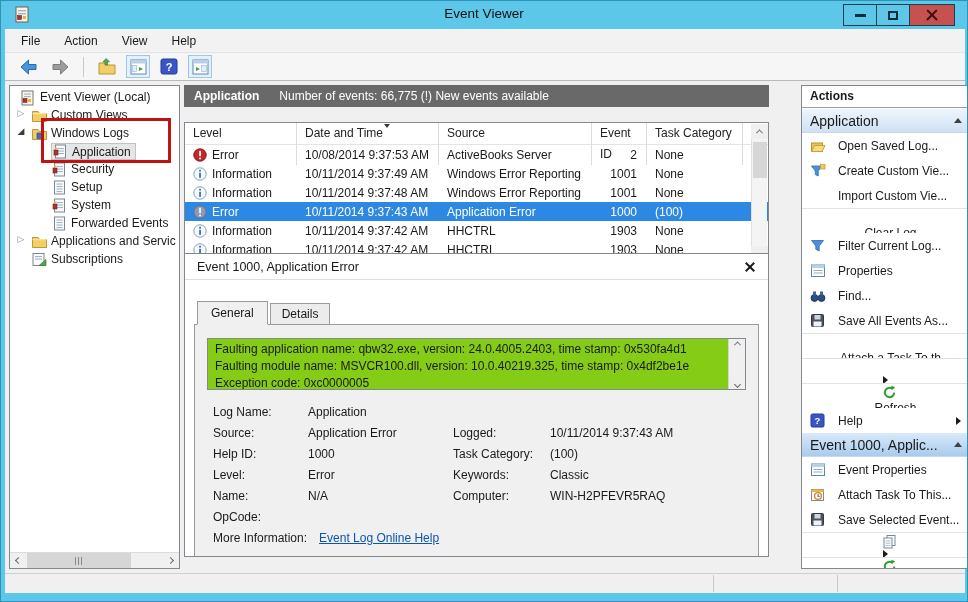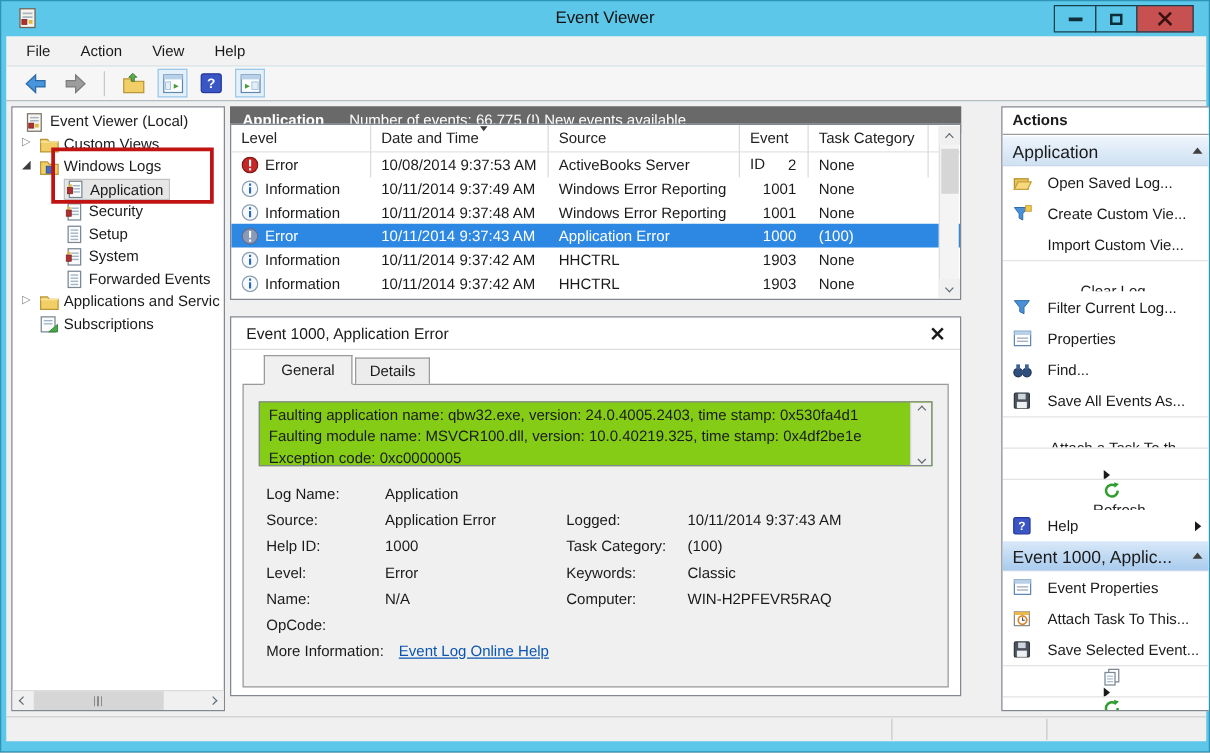--- a/index.html
+++ b/index.html
@@ -51,40 +51,40 @@
   .hgrip { width:8px; height:7px; background:repeating-linear-gradient(#8a8a8a 0 1px,transparent 1px 3px); }
   .chv { display:inline-block; width:5px; height:5px; border-right:1.5px solid #5f6a73; border-bottom:1.5px solid #5f6a73; }
   .chv.up { transform:rotate(-135deg) translate(-1px,-1px); }
   .chv.down { transform:rotate(45deg); }
   .chv.left { transform:rotate(135deg); }
   .chv.right { transform:rotate(-45deg); }
   
   .log-header { position:absolute; left:179px; top:4px; width:585px; height:22px; background:#696969; color:#fff; display:flex; align-items:center; font-size:12px; padding-left:10px; gap:20px; }
   .log-header .lh-name { font-weight:bold; }
   
-  .etable { left:179px; top:18px; width:585px; height:141px; overflow:hidden; }
+  .etable { left:179px; top:41px; width:585px; height:141px; overflow:hidden; }
   .ehead,.erow { display:grid; grid-template-columns:112px 142px 153px 55px 96px 1fr; }
   .ehead { height:22px; border-bottom:1px solid #e4e4e4; }
   .hcell { font-size:12px; line-height:21px; padding-left:8px; border-right:1px solid #dcdcdc; color:#222; position:relative; }
   .sort-tri { position:absolute; top:1px; left:62%; width:0; height:0; border-left:3.5px solid transparent; border-right:3.5px solid transparent; border-top:4px solid #3a3a3a; }
   .erow { height:19px; font-size:12px; align-items:center; }
   .ecell { padding-left:8px; white-space:nowrap; overflow:hidden; }
   .ecell.level { display:flex; align-items:center; gap:5px; }
   .ecell.eid { text-align:right; padding-right:10px; padding-left:0; }
   .erow.selected { background:#2d88e4; color:#fff; }
   .vscroll { position:absolute; top:1px; right:1px; bottom:1px; width:16px; background:#f4f4f4; border-left:1px solid #e0e0e0; display:flex; flex-direction:column; justify-content:space-between; align-items:center; }
   .vthumb { position:absolute; top:18px; left:1px; width:14px; height:36px; background:#d6d6d6; }
   
   .detail { left:179px; top:172px; width:585px; height:304px; overflow:hidden; }
   .d-title { height:26px; display:flex; align-items:center; padding:0 12px; font-size:12.5px; border-bottom:1px solid #dedede; }
   .d-title .dt-text { flex:1; }
   .d-close { position:relative; width:12px; height:12px; cursor:default; }
   .d-close::before,.d-close::after { content:""; position:absolute; left:0; top:5px; width:12px; height:2px; background:#1a1a1a; }
   .d-close::before { transform:rotate(45deg);} .d-close::after { transform:rotate(-45deg);}
-  .tabs { display:flex; align-items:flex-end; padding-left:26px; margin-top:4px; height:23px; position:relative; z-index:2; }
+  .tabs { display:flex; align-items:flex-end; padding-left:12px; margin-top:21px; height:23px; position:relative; z-index:2; }
   .tab { font-size:12px; padding:3px 11px; border:1px solid #9a9a9a; background:#ececec; border-bottom:none; margin-right:2px; cursor:default; }
   .tab.active { background:#f0f0f0; padding:4px 13px; position:relative; top:1px; border-bottom:1px solid #f0f0f0; }
   .tab-content { margin:0 9px; border:1px solid #9a9a9a; background:#f0f0f0; height:243px; position:relative; }
   .msgbox { position:relative; margin:13px 12px 0 12px; height:52px; background:#84cc16; border:1px solid #828790; font-size:12px; line-height:17px; padding:2px 22px 0 7px; overflow:hidden; }
   .msgbox .msb { position:absolute; top:0; right:0; bottom:0; width:17px; background:#f0f0f0; border-left:1px solid #d4d4d4; display:flex; flex-direction:column; justify-content:space-between; align-items:center; padding:2px 0; }
   .fields { margin:11px 12px 0 18px; }
   .frow { display:grid; grid-template-columns:95px 145px 97px 1fr; height:21px; align-items:center; font-size:12px; }
   .fl { color:#1a1a1a; white-space:nowrap; }
   .fv { white-space:nowrap; }
   .frow-more { display:flex; gap:12px; height:21px; align-items:center; font-size:12px; }

